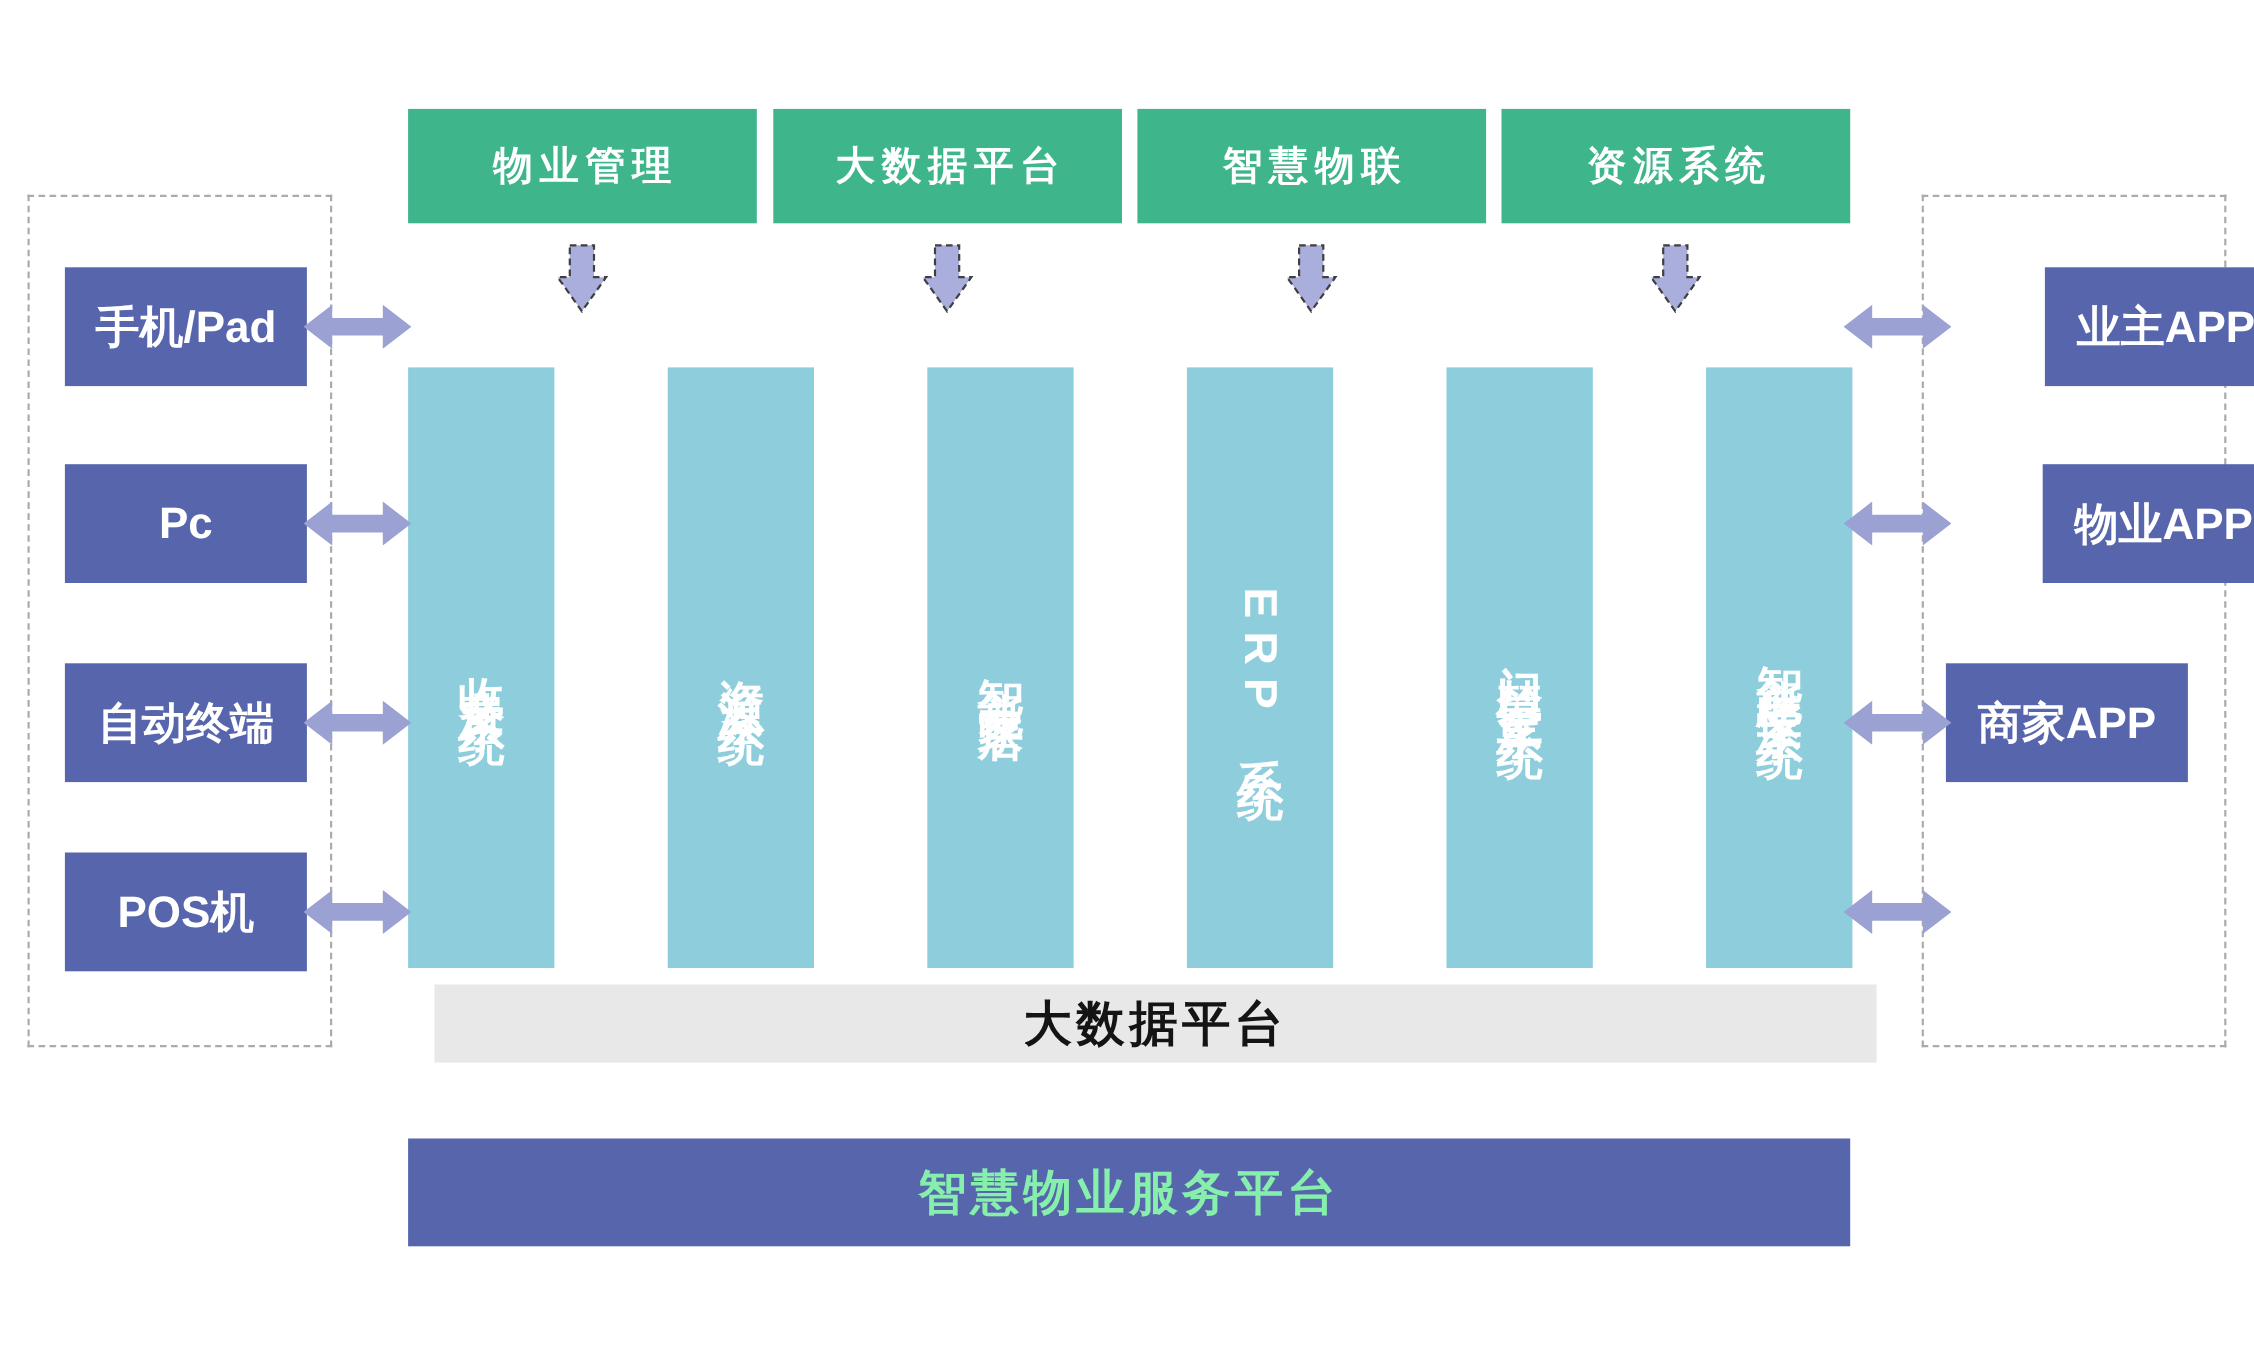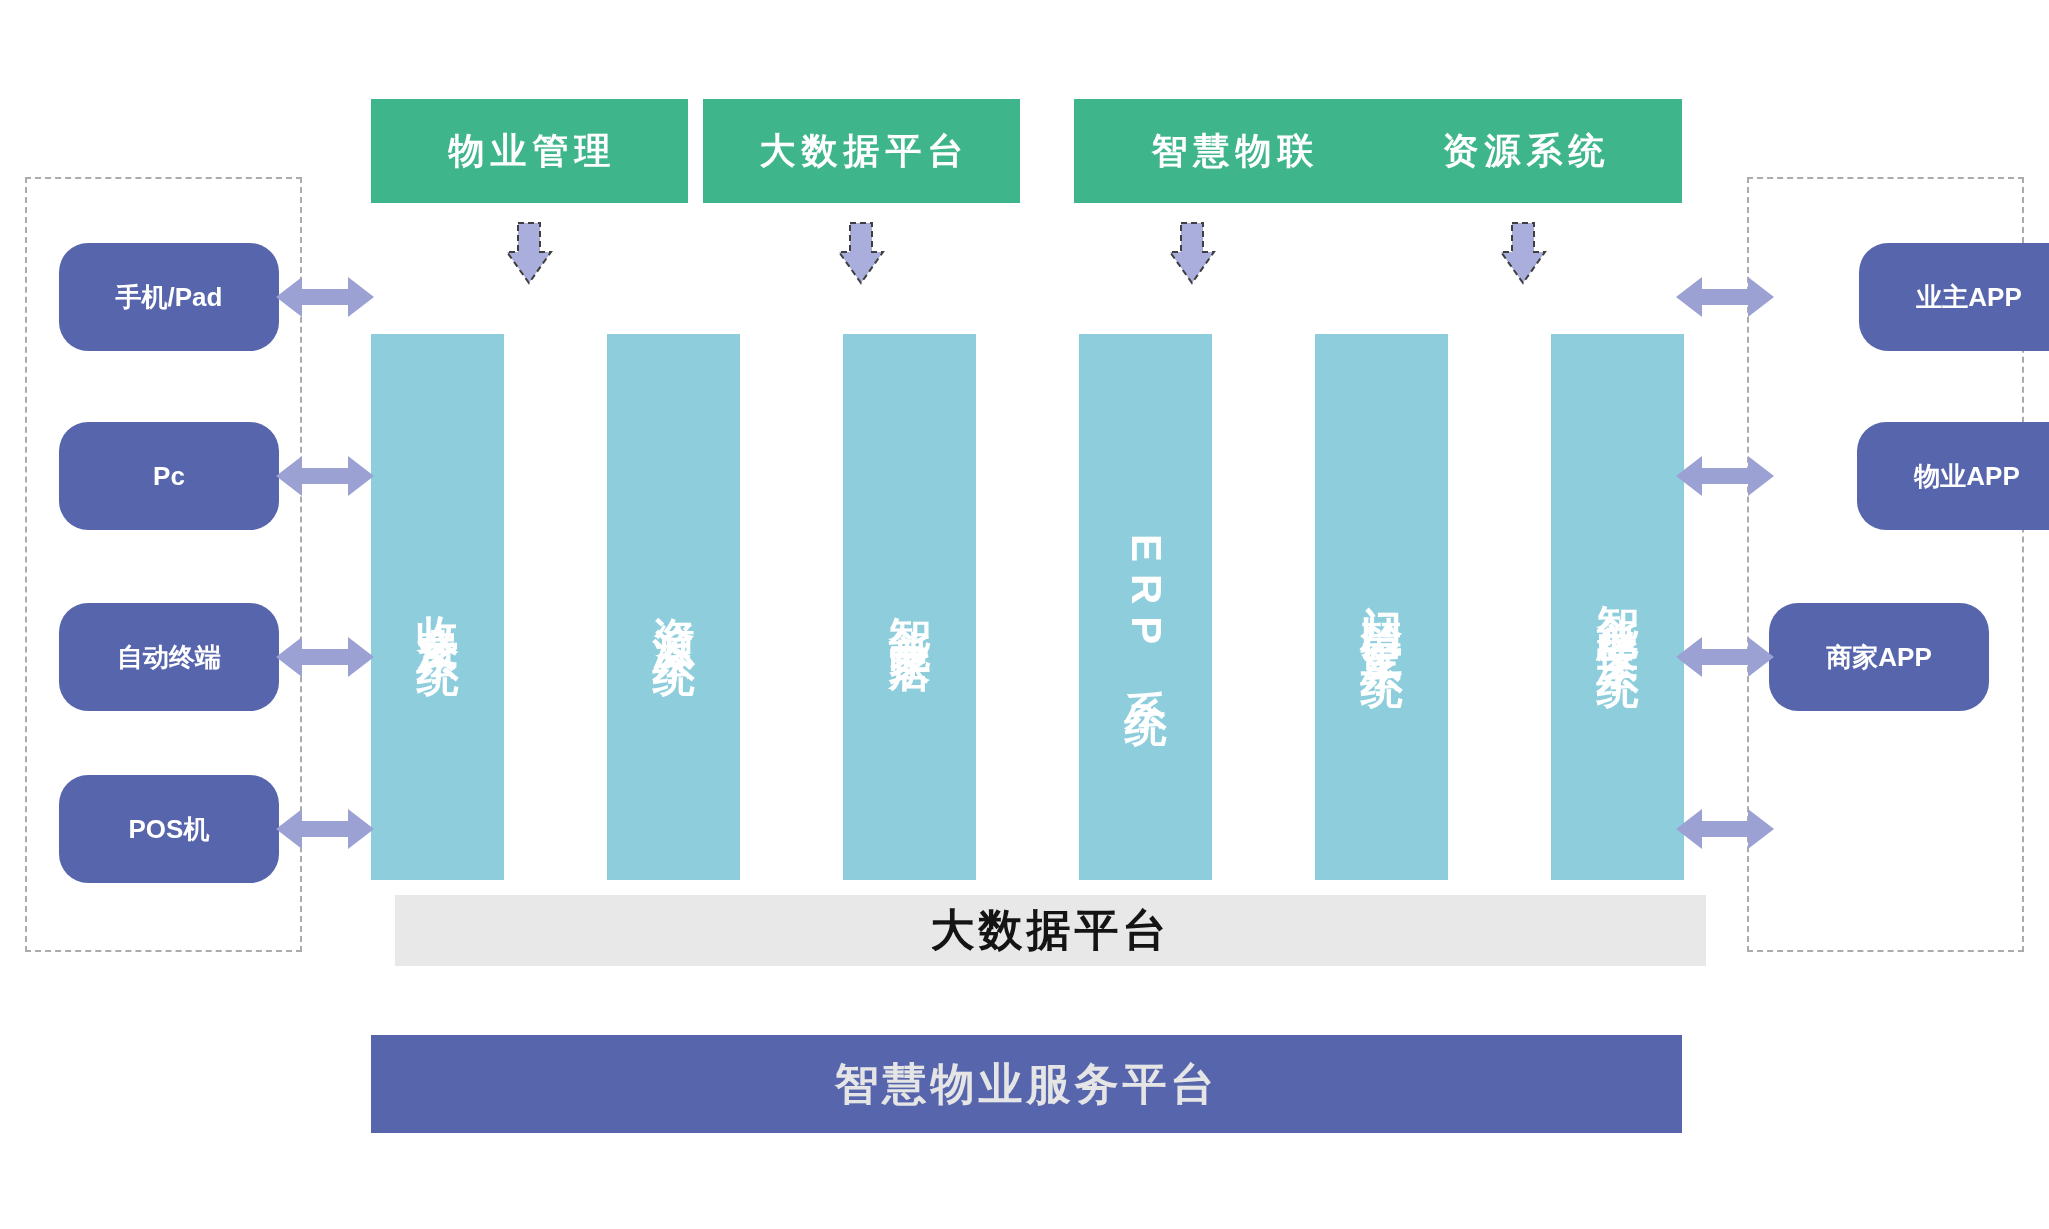--- a/index.html
+++ b/index.html
@@ -8,60 +8,60 @@
     position:relative;width:2049px;height:1229px;background:#ffffff;
     font-family:"Liberation Sans","DejaVu Sans",sans-serif;overflow:hidden;
   }
   .dashed-panel{
     position:absolute;width:277px;height:775px;top:177px;
     border:2px dashed var(--dash_gray);background:transparent;box-sizing:border-box;
   }
   .side-box{
     position:absolute;width:220px;height:108px;background:var(--box_indigo);
     color:#ffffff;display:flex;align-items:center;justify-content:center;
-    font-size:26px;font-weight:700;white-space:nowrap;border-radius:29px;
+    font-size:40px;font-weight:700;white-space:nowrap;
   }
   .module-box{
     position:absolute;top:99px;width:317px;height:104px;background:var(--accent_green);
     color:#ffffff;display:flex;align-items:center;justify-content:center;
     font-size:36px;font-weight:700;letter-spacing:6px;text-indent:6px;white-space:nowrap;
   }
   .system-col{
     position:absolute;top:334px;width:133px;height:546px;background:var(--column_teal);
     color:#ffffff;display:flex;align-items:center;justify-content:center;
     writing-mode:vertical-rl;text-orientation:mixed;
     font-size:42px;font-weight:700;letter-spacing:12px;white-space:nowrap;
   }
   .bar{
     position:absolute;left:371px;width:1311px;display:flex;align-items:center;justify-content:center;
     font-weight:700;font-size:44px;letter-spacing:4px;
   }
   .bar-gray{top:895px;height:71px;background:var(--bar_gray);color:#141414;margin-left:24px;}
-  .bar-indigo{top:1035px;height:98px;background:var(--box_indigo);color:#e5e5e5;}
+  .bar-indigo{top:1035px;height:98px;background:var(--box_indigo);color:#86efac;}
   .harrow{position:absolute;width:98px;height:44px;}
   .harrow svg,.darrow svg{display:block;width:100%;height:100%;}
   .harrow path{fill:var(--arrow_purple);}
   .darrow{position:absolute;top:221px;width:48px;height:64px;}
   .darrow path{
     fill:var(--down_arrow_fill);stroke:var(--down_arrow_stroke);
     stroke-width:2;stroke-dasharray:6 4;
   }
 </style>
 </head>
 <body>
 
 <div class="stage">
 
   <div class="dashed-panel" style="left:25px;"></div>
 
   <div class="dashed-panel" style="left:1747px;"></div>
 
   <div class="module-box" style="left:371px;">物业管理</div>
   <div class="module-box" style="left:703px;">大数据平台</div>
-  <div class="module-box" style="left:1034px;margin-left:40px;">智慧物联</div>
+  <div class="module-box" style="left:1034px;">智慧物联</div>
   <div class="module-box" style="left:1365px;">资源系统</div>
 
   <div class="darrow" style="left:505px;">
     <svg viewBox="0 0 48 64">
         <path d="M13 2 H35 V31 H46 L24 62 L2 31 H13 Z"></path>
       </svg>
   </div>
   <div class="darrow" style="left:837px;">
     <svg viewBox="0 0 48 64">
         <path d="M13 2 H35 V31 H46 L24 62 L2 31 H13 Z"></path>

